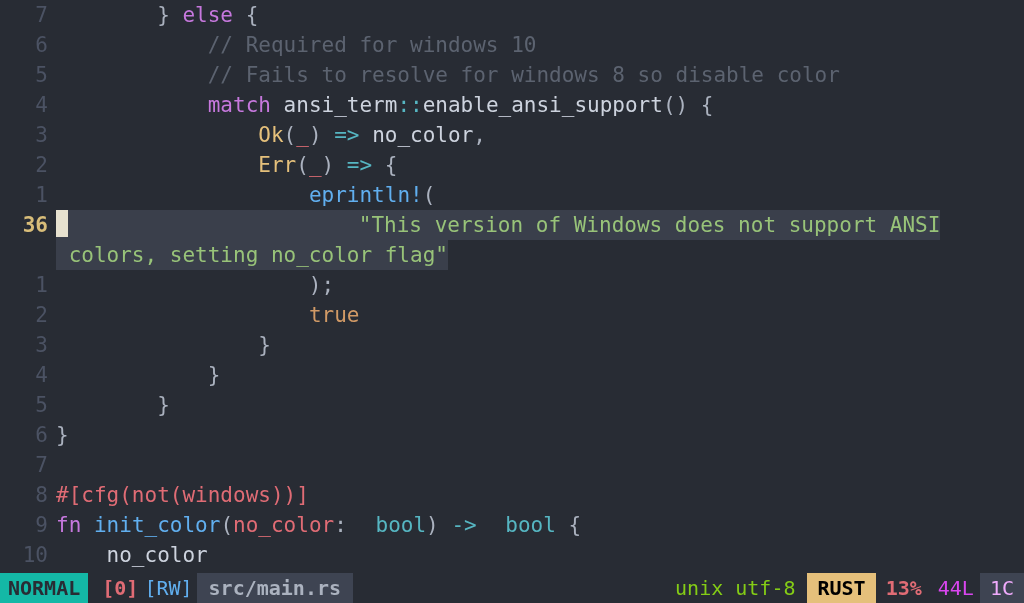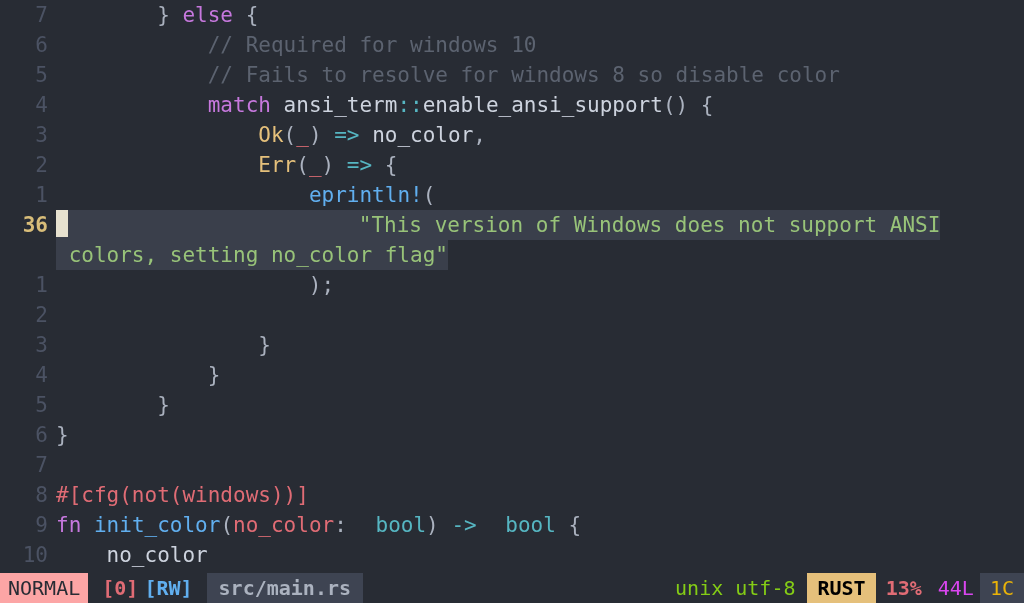--- a/index.html
+++ b/index.html
@@ -56,46 +56,46 @@
   .fg   { color: #cdd3de; }
   
   .statusline {
     width: 1024px;
     height: 30px;
     background: #282c34;
     display: flex;
     align-items: center;
     font-size: 20px;
   }
-  .sl-mode { background: #fca5a5; color: #282c34; padding: 0 8px; font-weight: normal; height:100%; display:flex; align-items:center;}
+  .sl-mode { background: #14b8a6; color: #282c34; padding: 0 8px; font-weight: bold; height:100%; display:flex; align-items:center;}
   .sl-mod  { color: #e06c75; padding: 0 6px 0 14px; font-weight: bold;}
-  .sl-rw   { color: #61afef; font-weight: bold; padding-right:14px;}
+  .sl-rw   { color: #61afef; font-weight: normal; padding-right:4px;}
   .sl-file { background: #3e4452; color: #abb2bf; padding: 0 12px; height:100%; display:flex; align-items:center; font-weight:bold;}
   .sl-spacer { flex: 1; }
   .sl-enc  { color: #84cc16; padding: 0 12px; }
   .sl-ft   { background: #e5c07b; color: #000000; padding: 0 10px; font-weight: bold; height:100%; display:flex; align-items:center;}
   .sl-pct  { color: #e06c75; padding: 0 10px; font-weight:bold;}
   .sl-ll   { color: #d946ef; padding: 0 6px; }
-  .sl-col  { background: #3e4452; color: #eab308; padding: 0 10px; height:100%; display:flex; align-items:center;}
+  .sl-col  { background: #3e4452; color: #f0abfc; padding: 0 10px; height:100%; display:flex; align-items:center;}
 </style>
 </head>
 <body>
 
 <div class="editor" id="editor">
     <div class="line"><div class="gutter">7</div><div class="code"><span class="punc">        } </span><span class="kw">else</span><span class="punc"> {</span></div></div>
     <div class="line"><div class="gutter">6</div><div class="code"><span class="punc">            </span><span class="cmt">// Required for windows 10</span></div></div>
     <div class="line"><div class="gutter">5</div><div class="code"><span class="punc">            </span><span class="cmt">// Fails to resolve for windows 8 so disable color</span></div></div>
     <div class="line"><div class="gutter">4</div><div class="code"><span class="punc">            </span><span class="kw">match</span><span class="punc"> </span><span class="fg">ansi_term</span><span class="op">::</span><span class="fg">enable_ansi_support</span><span class="punc">() {</span></div></div>
     <div class="line"><div class="gutter">3</div><div class="code"><span class="punc">                </span><span class="ty">Ok</span><span class="punc">(</span><span class="ident">_</span><span class="punc">) </span><span class="op">=&gt;</span><span class="punc"> </span><span class="fg">no_color</span><span class="punc">,</span></div></div>
     <div class="line"><div class="gutter">2</div><div class="code"><span class="punc">                </span><span class="ty">Err</span><span class="punc">(</span><span class="ident">_</span><span class="punc">) </span><span class="op">=&gt;</span><span class="punc"> {</span></div></div>
     <div class="line"><div class="gutter">1</div><div class="code"><span class="punc">                    </span><span class="fnname">eprintln!</span><span class="punc">(</span></div></div>
     <div class="line cursorline"><div class="gutter current">36</div><div class="code"><span class="cursor"></span><span class="punc">                       </span><span class="str">"This version of Windows does not support ANSI</span></div></div>
     <div class="line cursorline"><div class="gutter"></div><div class="code"><span class="str"> colors, setting no_color flag"</span></div></div>
     <div class="line"><div class="gutter">1</div><div class="code"><span class="punc">                    );</span></div></div>
-    <div class="line"><div class="gutter">2</div></div>
+    <div class="line"><div class="gutter">2</div><div class="code"><span class="punc">                    </span><span class="bool">true</span></div></div>
     <div class="line"><div class="gutter">3</div><div class="code"><span class="punc">                }</span></div></div>
     <div class="line"><div class="gutter">4</div><div class="code"><span class="punc">            }</span></div></div>
     <div class="line"><div class="gutter">5</div><div class="code"><span class="punc">        }</span></div></div>
     <div class="line"><div class="gutter">6</div><div class="code"><span class="punc">}</span></div></div>
     <div class="line"><div class="gutter">7</div><div class="code"><span class="punc"></span></div></div>
     <div class="line"><div class="gutter">8</div><div class="code"><span class="attr">#[cfg(not(windows))]</span></div></div>
     <div class="line"><div class="gutter">9</div><div class="code"><span class="kw">fn</span><span class="punc"> </span><span class="fnname">init_color</span><span class="punc">(</span><span class="ident">no_color</span><span class="punc">: </span><span class="typename">bool</span><span class="punc">) </span><span class="op">-&gt;</span><span class="punc"> </span><span class="typename">bool</span><span class="punc"> {</span></div></div>
     <div class="line"><div class="gutter">10</div><div class="code"><span class="punc">    </span><span class="fg">no_color</span></div></div>
   </div>
 

